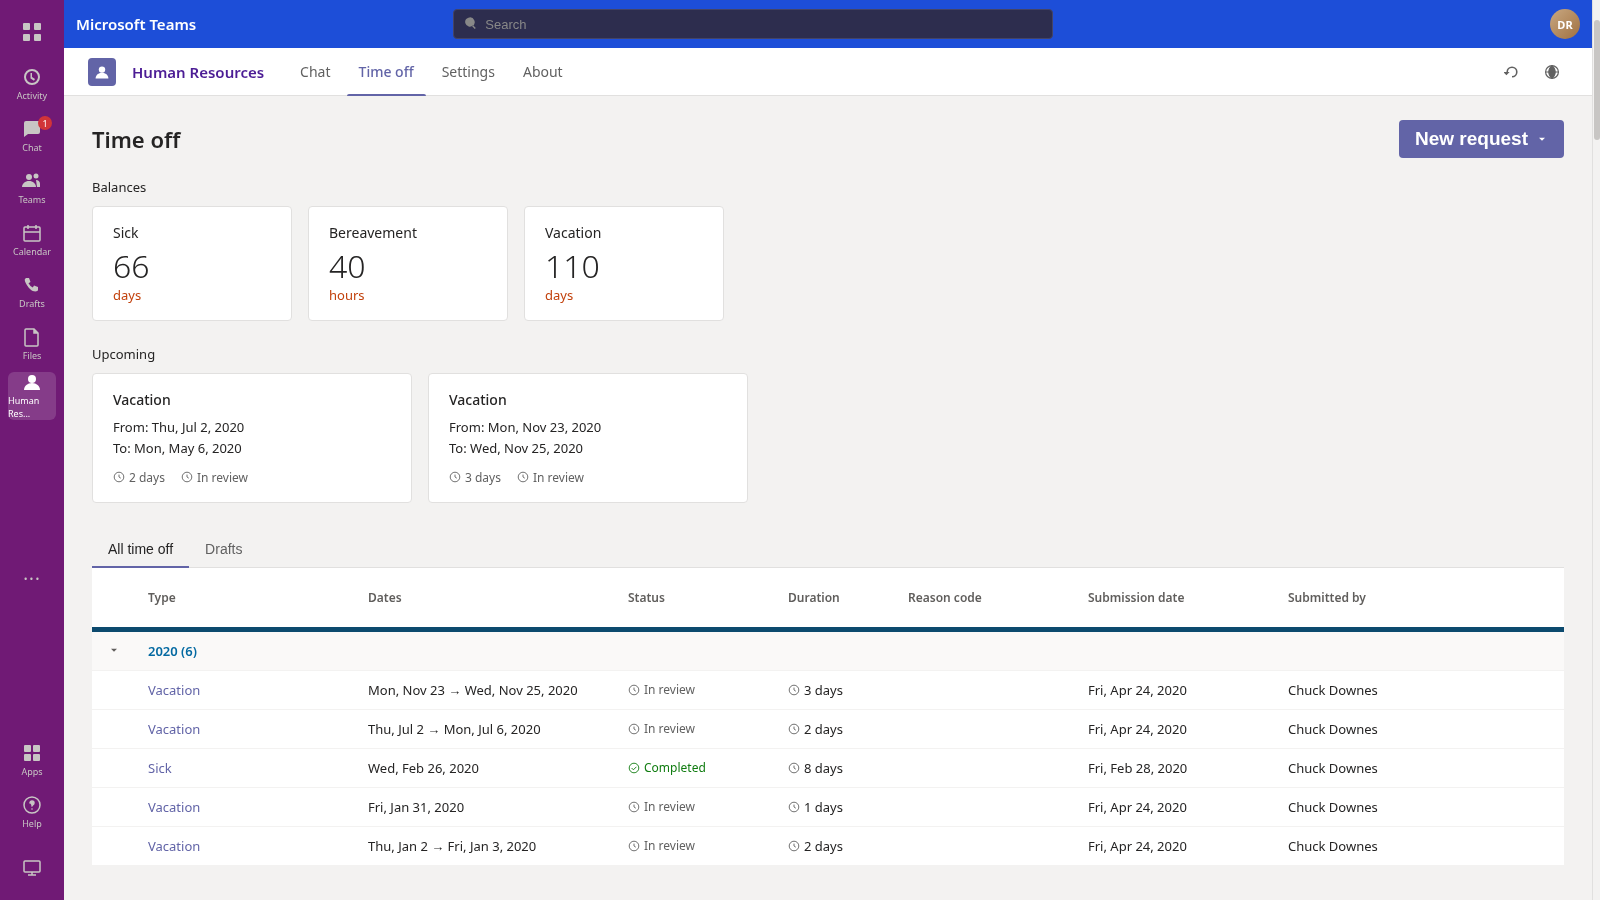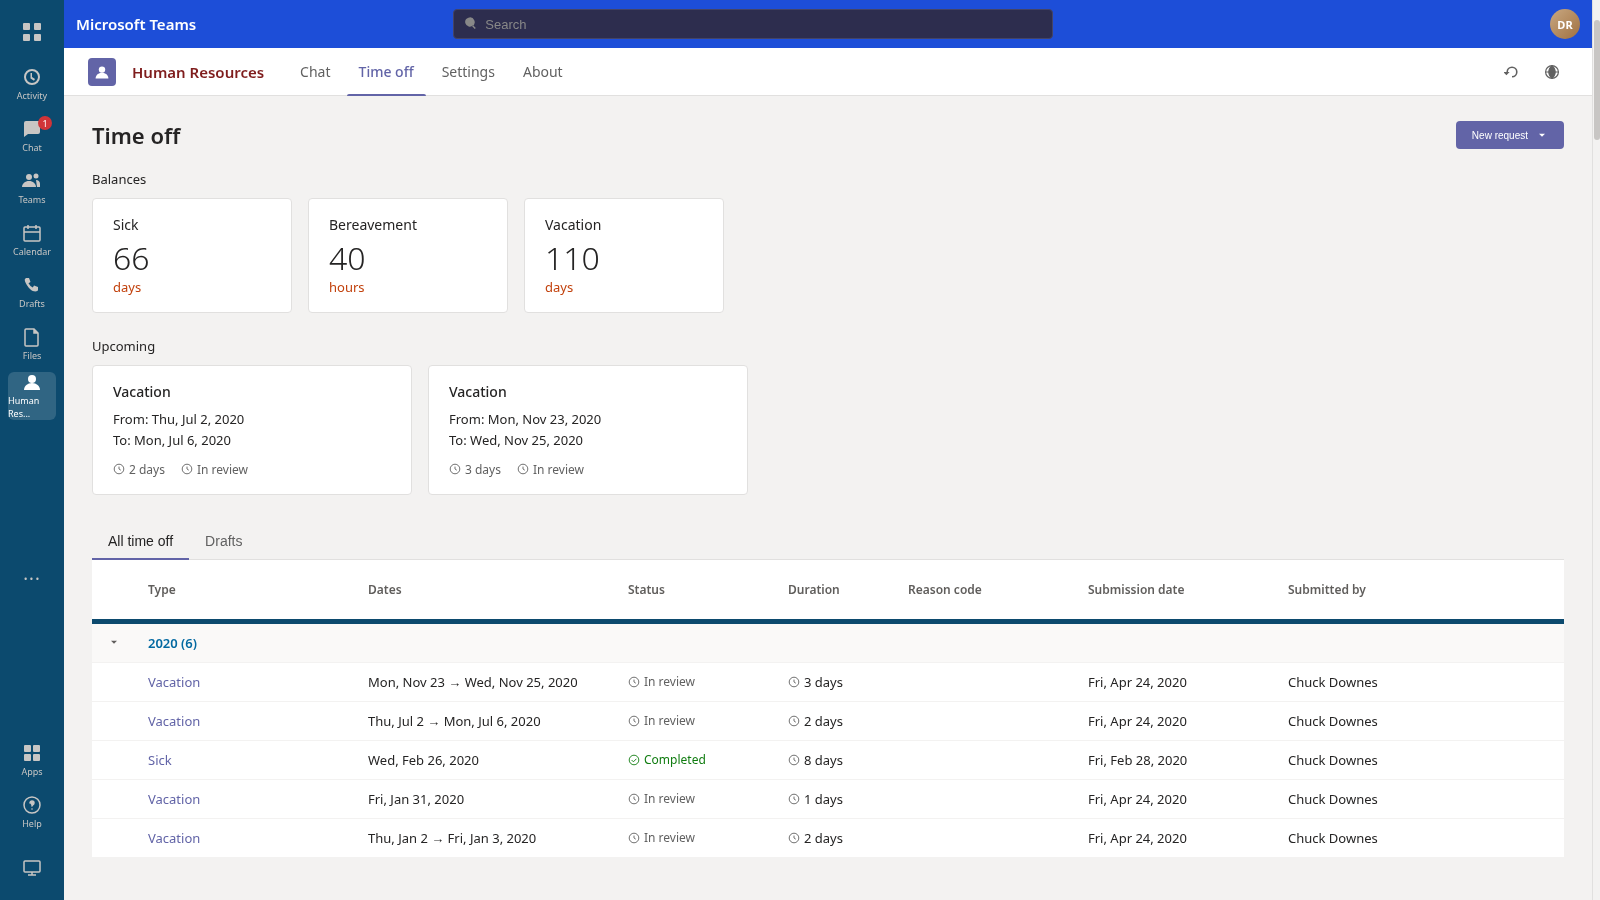--- a/index.html
+++ b/index.html
@@ -1,21 +1,21 @@
 <!DOCTYPE html>
 <html><head>
   <meta charset="utf-8">
   <style>
     * { box-sizing: border-box; margin: 0; padding: 0; }
     body { font-family: 'Segoe UI', system-ui, sans-serif; background: #f3f2f1; display: flex; height: 900px; overflow: hidden; }
 
     
     .sidebar {
       width: 64px;
-      background: #0c4a6e;
+      background: #701a75;
       display: flex;
       flex-direction: column;
       align-items: center;
       padding: 8px 0;
       gap: 4px;
       flex-shrink: 0;
     }
     .sidebar-icon {
       width: 48px;
       height: 48px;
@@ -140,21 +140,21 @@
       background: #6264a7;
       border-radius: 4px;
       display: flex;
       align-items: center;
       justify-content: center;
     }
     .app-icon svg { width: 16px; height: 16px; fill: white; }
     .app-name {
       font-size: 15px;
       font-weight: 600;
-      color: #7f1d1d;
+      color: #4c1d95;
     }
     .app-tabs {
       display: flex;
       align-items: center;
       gap: 4px;
       margin-left: 8px;
     }
     .app-tab {
       padding: 12px 12px;
       font-size: 14px;
@@ -214,26 +214,26 @@
       font-size: 22px;
       font-weight: 600;
       color: #252424;
     }
     .new-request-btn {
       background: #6264a7;
       color: white;
       border: none;
       border-radius: 4px;
       padding: 8px 16px;
-      font-size: 10px;
+      font-size: 19px;
       cursor: pointer;
       display: flex;
       align-items: center;
       gap: 8px;
-      font-weight: 400;
+      font-weight: 700;
     }
 
     
     .section-label {
       font-size: 13px;
       font-weight: 400;
       color: #252424;
       margin-bottom: 10px;
     }
     .balance-cards {
@@ -587,21 +587,21 @@
           <div class="balance-card-number">110</div>
           <div class="balance-card-unit">days</div>
         </div>
       </div>
 
       <div class="section-label">Upcoming</div>
       <div class="upcoming-cards">
         <div class="upcoming-card">
           <div class="upcoming-card-title">Vacation</div>
           <div class="upcoming-card-dates">From: Thu, Jul 2, 2020</div>
-          <div class="upcoming-card-dates">To: Mon, Jul 6, 2020</div>
+          <div class="upcoming-card-dates">To: Mon, May 6, 2020</div>
           <div class="upcoming-card-meta">
             <div class="meta-item">
               <svg width="12" height="12" viewBox="0 0 20 20" fill="none" stroke="#616161" stroke-width="1.5">
                   <circle cx="10" cy="10" r="8"></circle>
                   <path d="M10 6v4l3 2"></path>
                 </svg>
               <span>2 days</span>
             </div>
             <div class="meta-item">
               <svg width="12" height="12" viewBox="0 0 20 20" fill="none" stroke="#616161" stroke-width="1.5">

